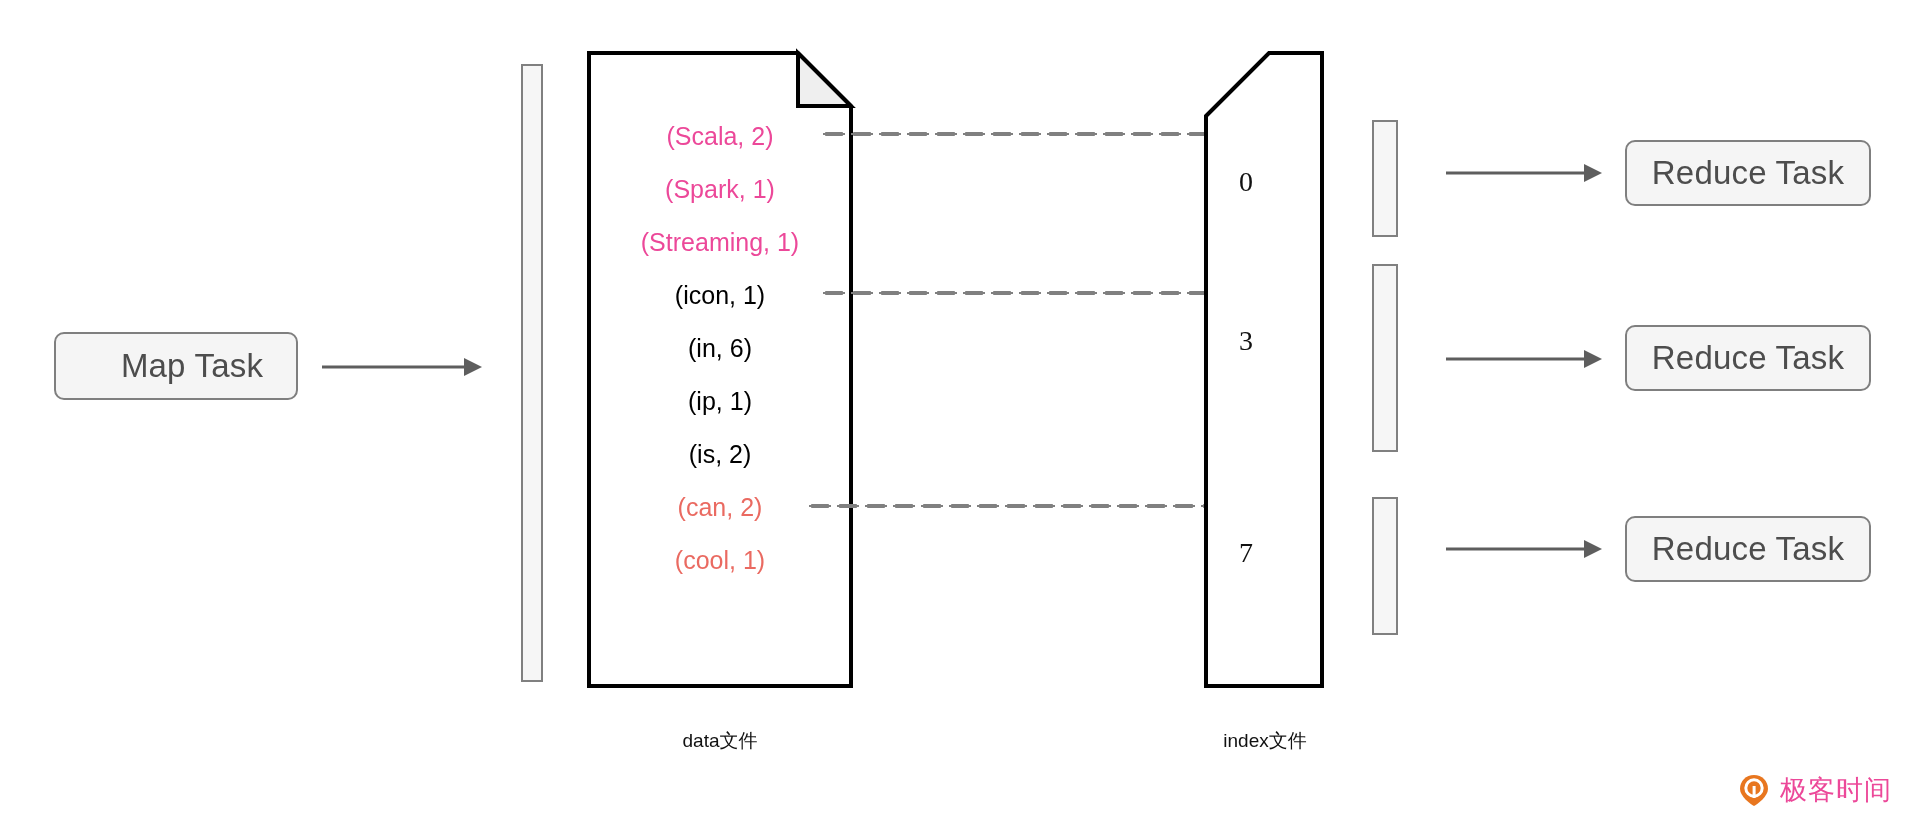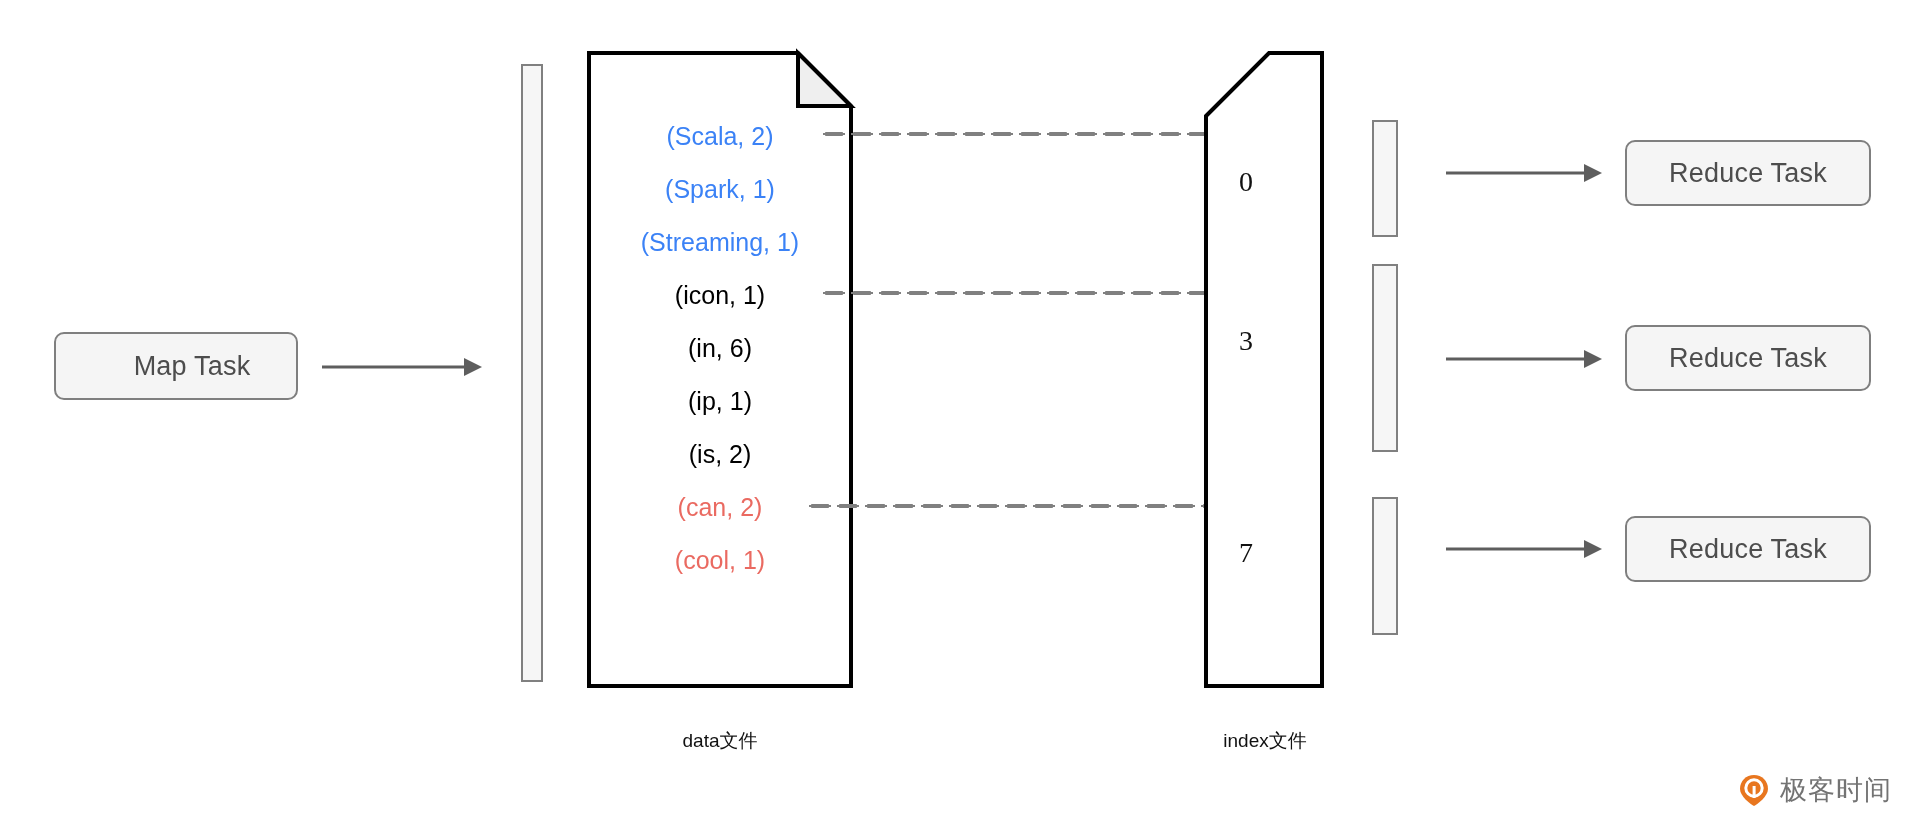--- a/index.html
+++ b/index.html
@@ -18,21 +18,21 @@
   
   .task-box {
     position: absolute;
     background: #f5f5f5;
     border: 2px solid #7f7f7f;
     border-radius: 10px;
     display: flex;
     align-items: center;
     justify-content: center;
     color: #4d4d4d;
-    font-size: 27px;
+    font-size: 33px;
     letter-spacing: .2px;
     white-space: nowrap;
   }
   #map-task   { left: 54px;  top: 332px; width: 244px; height: 68px; padding-left: 32px; }
   #reduce-1   { left: 1625px; top: 140px; width: 246px; height: 66px; }
   #reduce-2   { left: 1625px; top: 325px; width: 246px; height: 66px; }
   #reduce-3   { left: 1625px; top: 516px; width: 246px; height: 66px; }
 
   
   .vbar {
@@ -55,21 +55,21 @@
   #data-lines {
     position: absolute;
     left: 0; top: 60px;
     width: 268px;
     text-align: center;
     font-size: 25px;
     line-height: 53px;
     white-space: nowrap;
   }
   .kv { display: block; }
-  .kv.blue { color: #3b82f6; }
+  .kv.blue { color: #ec4899; }
   .kv.pink { color: #000000; }
   .kv.red  { color: #ea6a61; }
 
   
   #index-file {
     position: absolute;
     left: 1203px; top: 50px;
     width: 122px; height: 639px;
   }
   #index-file svg { position: absolute; inset: 0; overflow: visible; }
@@ -138,21 +138,21 @@
   
   #watermark {
     position: absolute;
     right: 28px; bottom: 20px;
     display: flex;
     align-items: center;
     gap: 9px;
   }
   #watermark .wm-text {
     font-size: 27px;
-    color: #737373;
+    color: #ec4899;
     letter-spacing: 1px;
     white-space: nowrap;
   }
 </style>
 </head>
 <body>
 
 <div id="stage">
 
   <div class="task-box" id="map-task">

